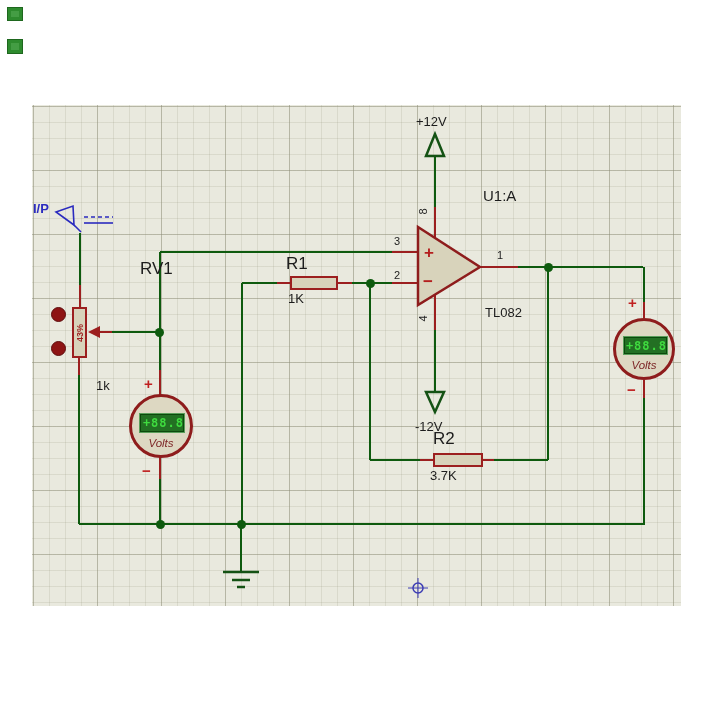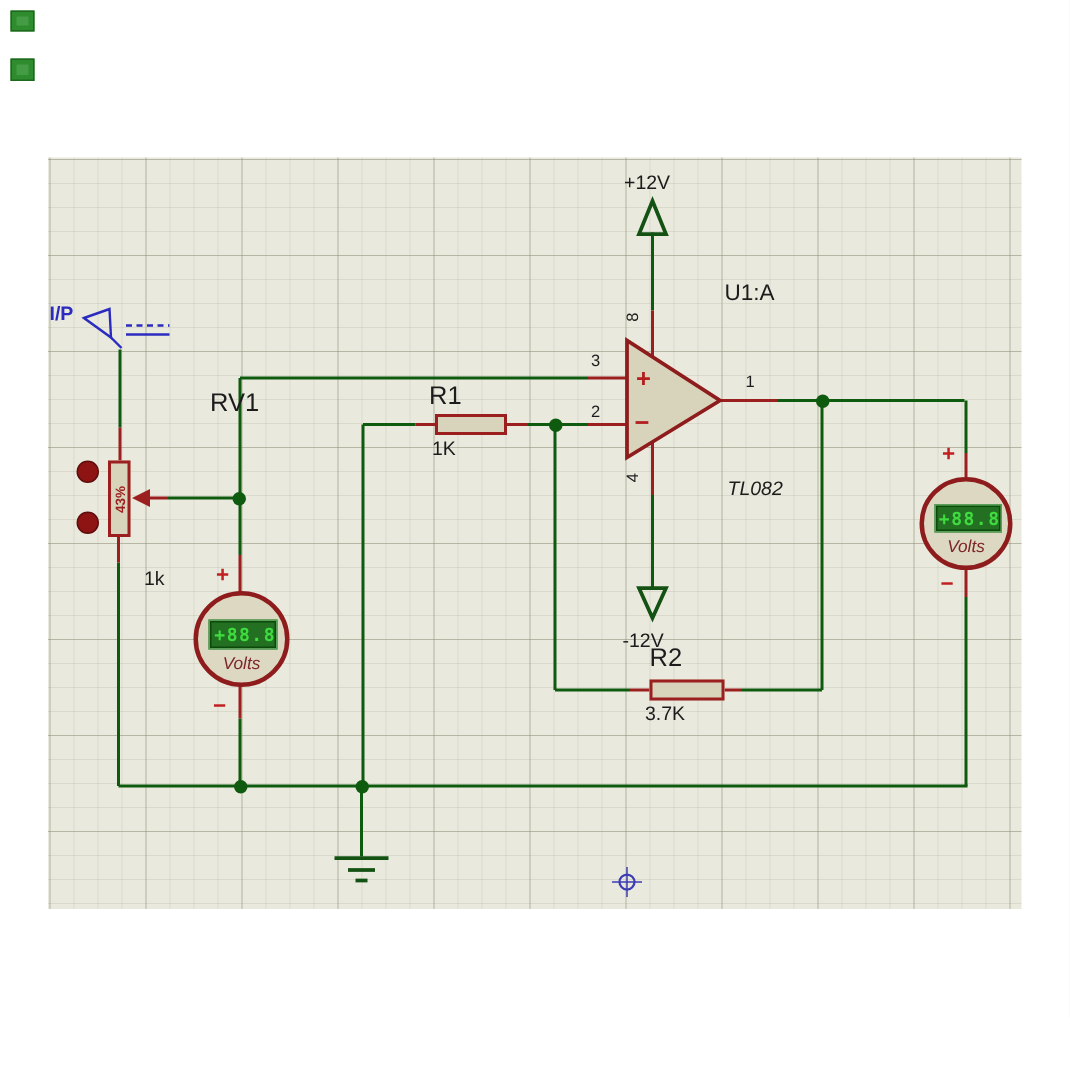--- a/index.html
+++ b/index.html
@@ -186,17 +186,17 @@
   <div class="sign" style="left:627px; top:381px;">−</div>
 
   <div class="lbl blue" style="left:33px; top:202px; font-size:13px;">I/P</div>
   <div class="lbl ref" style="left:96px;  top:260px;margin-left:44px;">RV1</div>
   <div class="lbl val" style="left:96px;  top:379px;">1k</div>
   <div class="lbl ref" style="left:286px; top:255px;">R1</div>
   <div class="lbl val" style="left:288px; top:292px;">1K</div>
   <div class="lbl ref" style="left:433px; top:430px;">R2</div>
   <div class="lbl val" style="left:430px; top:469px;">3.7K</div>
   <div class="lbl" style="left:483px; top:188px; font-size:15px;">U1:A</div>
-  <div class="lbl val" style="left:485px; top:319px;font-style:italic;">TL082</div>
+  <div class="lbl val" style="left:485px; top:306px;">TL082</div>
   <div class="lbl val" style="left:416px; top:115px;">+12V</div>
   <div class="lbl val" style="left:415px; top:420px;">-12V</div>
 
 </div>
 
 </body></html>

